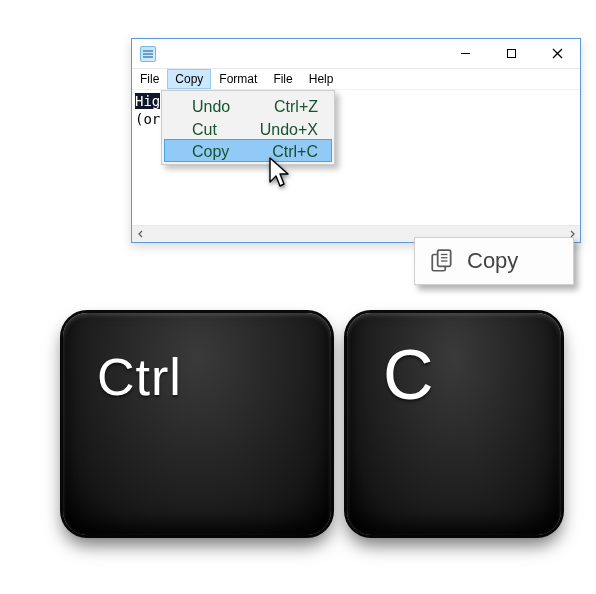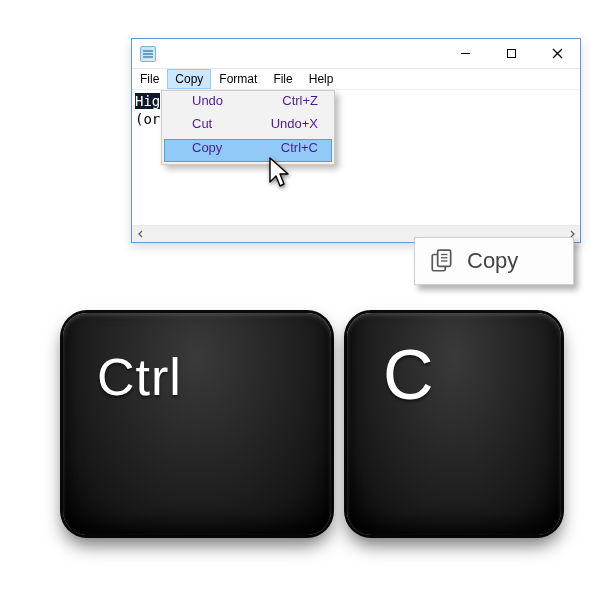--- a/index.html
+++ b/index.html
@@ -128,23 +128,23 @@
     width: 174px;
     background: #f2f2f2;
     border: 1px solid #cccccc;
     box-shadow: 4px 4px 6px rgba(0,0,0,0.25);
     padding: 2px;
     z-index: 10;
   }
   .dd-item {
     display: flex;
     height: 23px;
-    align-items: flex-start;
-    font-size: 13px;
-    color: #4c1d95;
+    align-items: flex-end;
+    font-size: 16px;
+    color: #14532d;
     padding: 0 4px 0 28px;
     position: relative;
   }
   .dd-item .shortcut {
     margin-left: auto;
     padding-right: 10px;
   }
   .dd-item.hl {
     background: #91c9f7;
     border: 1px solid #4aa3e6;

